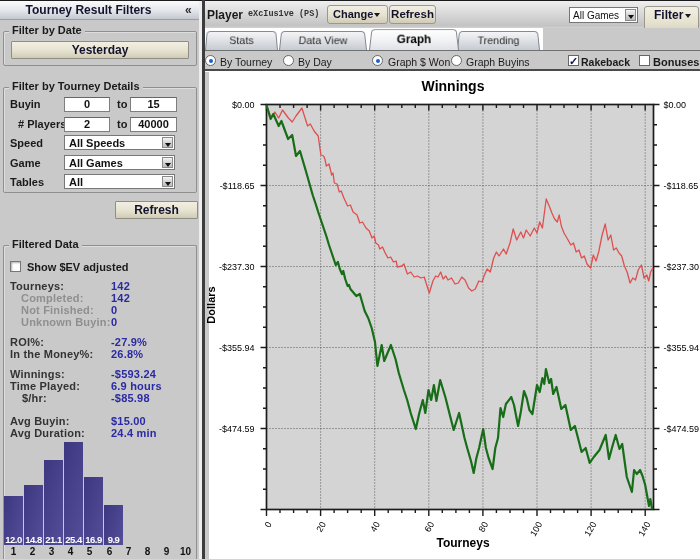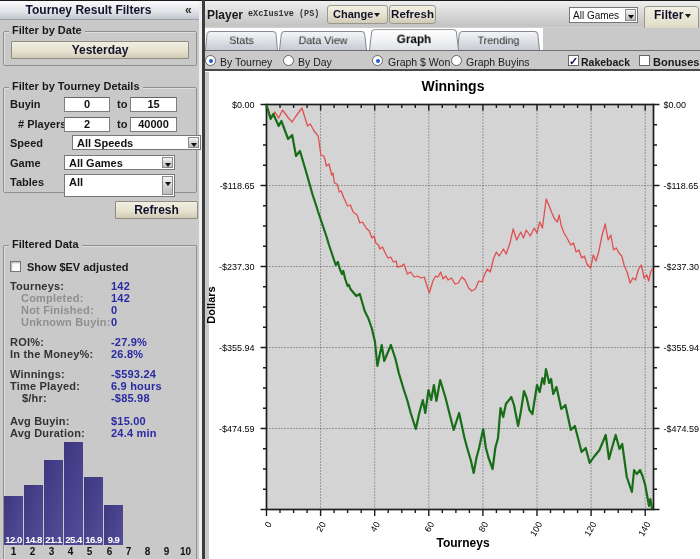--- a/index.html
+++ b/index.html
@@ -70,31 +70,31 @@
 </div>
 <div class="flabel" style="left:10px;top:98px;">Buyin</div>
 <div class="inp" style="left:64px;top:97px;width:46px;height:15px;line-height:13px;">0</div>
 <div class="flabel" style="left:117px;top:98px;">to</div>
 <div class="inp" style="left:130px;top:97px;width:47px;height:15px;line-height:13px;">15</div>
 <div class="flabel" style="left:10px;top:118px;margin-left:8px;"># Players</div>
 <div class="inp" style="left:64px;top:117px;width:46px;height:15px;line-height:13px;">2</div>
 <div class="flabel" style="left:117px;top:118px;">to</div>
 <div class="inp" style="left:130px;top:117px;width:47px;height:15px;line-height:13px;">40000</div>
 <div class="flabel" style="left:10px;top:137px;">Speed</div>
-<div class="combo" style="left:72px;top:135px;width:129px;height:15px;">
+<div class="combo" style="left:64px;top:135px;width:111px;height:15px;">
       <span class="txt">All Speeds</span>
       <span class="drop"></span>
     </div>
 <div class="flabel" style="left:10px;top:157px;">Game</div>
 <div class="combo" style="left:64px;top:155px;width:111px;height:15px;">
       <span class="txt">All Games</span>
       <span class="drop"></span>
     </div>
 <div class="flabel" style="left:10px;top:176px;">Tables</div>
-<div class="combo" style="left:64px;top:174px;width:111px;height:23px;">
+<div class="combo" style="left:64px;top:174px;width:111px;height:15px;">
       <span class="txt">All</span>
       <span class="drop"></span>
     </div>
 
 <div class="btn" style="left:115px;top:201px;width:83px;height:18px;line-height:17px;">Refresh</div>
 
 <div class="abs group" style="left:3px;top:245px;width:194px;height:320px;border-bottom:none;">
   <span class="glabel">Filtered Data</span>
 </div>
 <div class="cb" style="left:10px;top:261px;"></div>

